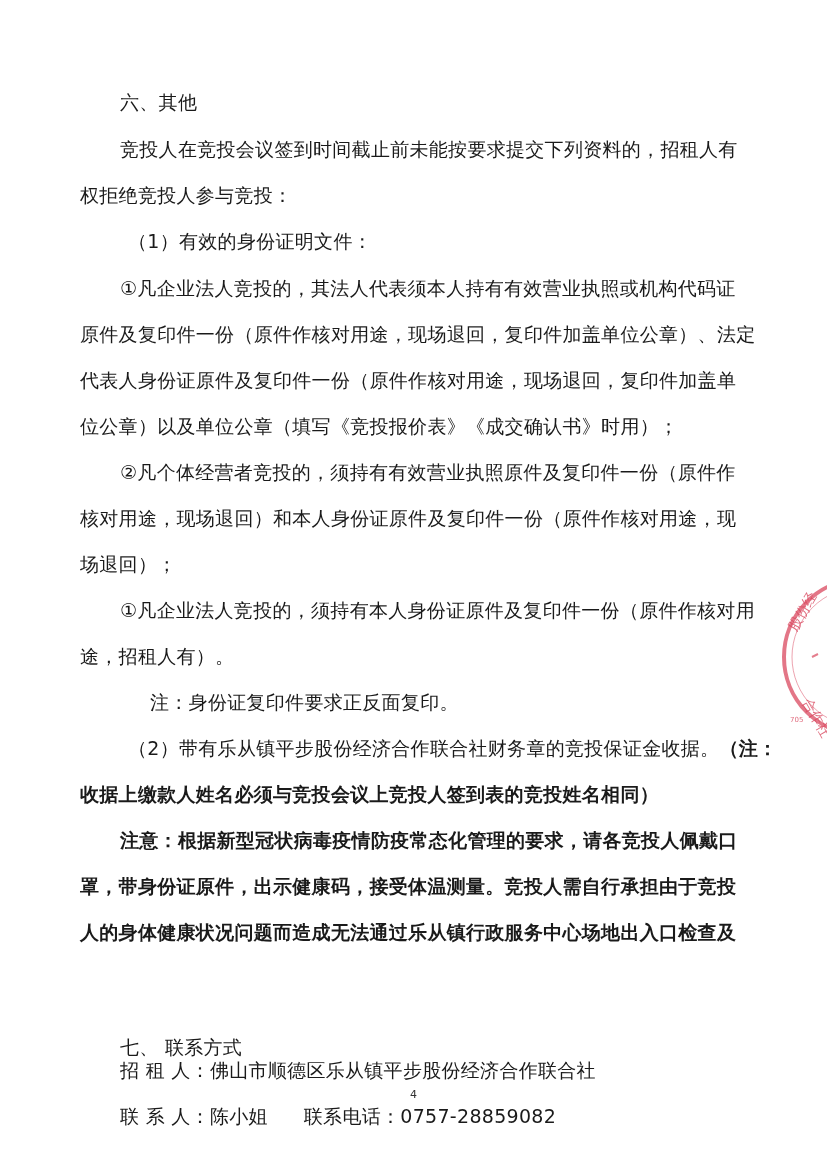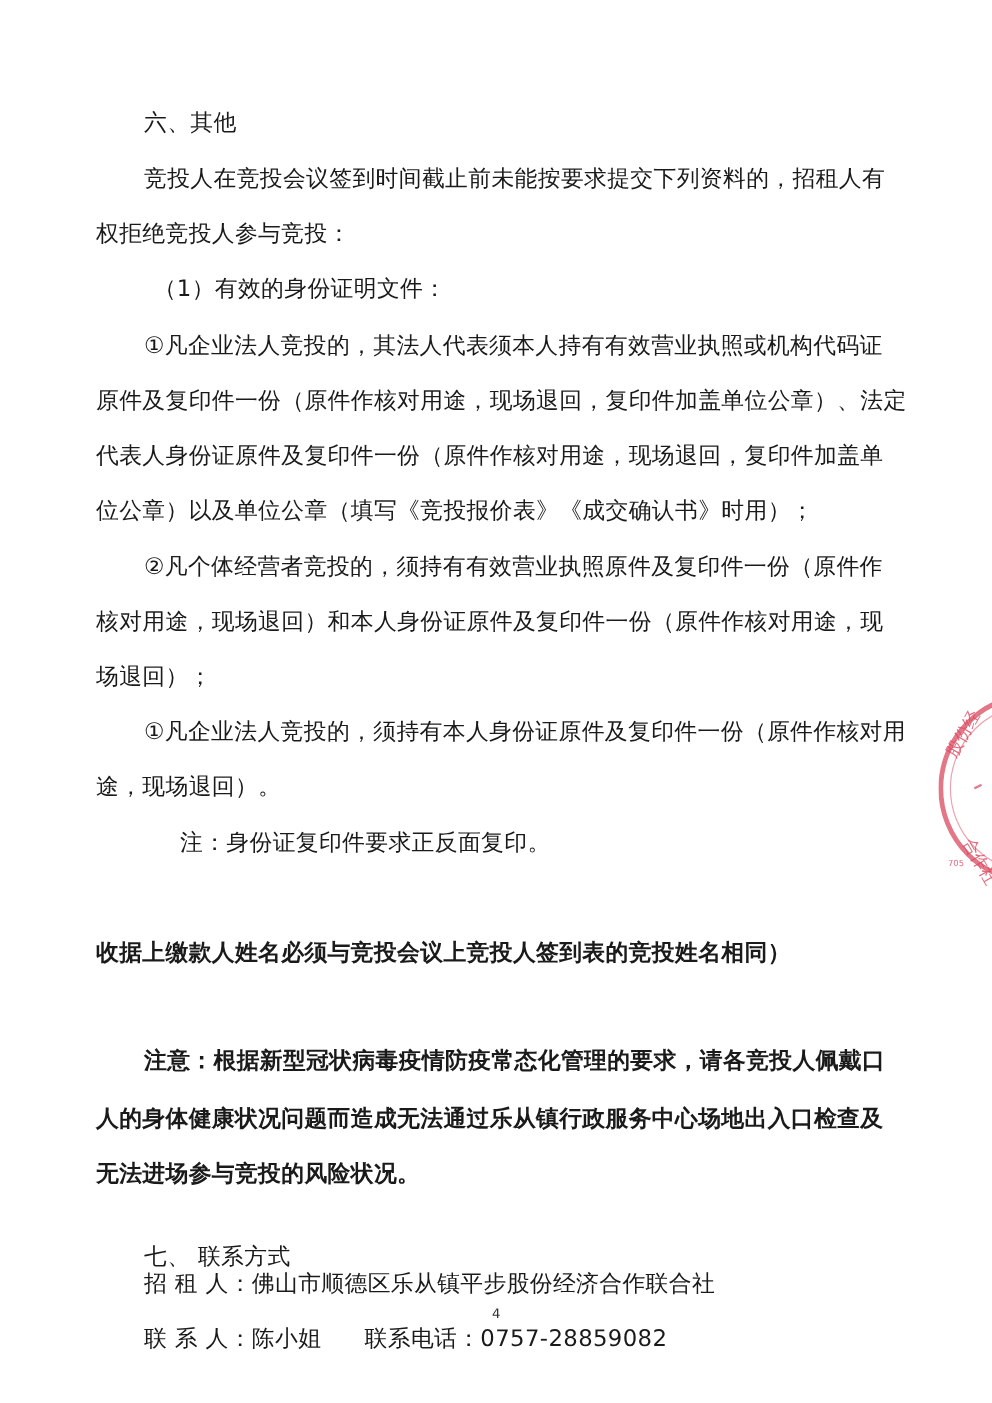--- a/index.html
+++ b/index.html
@@ -62,29 +62,32 @@
   <div class="line" style="top:322px;">原件及复印件一份（原件作核对用途，现场退回，复印件加盖单位公章）、法定</div>
   <div class="line indent" style="top:276px;">①凡企业法人竞投的，其法人代表须本人持有有效营业执照或机构代码证</div>
   <div class="line" style="top:368px;">代表人身份证原件及复印件一份（原件作核对用途，现场退回，复印件加盖单</div>
   <div class="line" style="top:414px;">位公章）以及单位公章（填写《竞投报价表》《成交确认书》时用）；</div>
 
   <div class="line" style="top:506px;">核对用途，现场退回）和本人身份证原件及复印件一份（原件作核对用途，现</div>
   <div class="line indent" style="top:460px;">②凡个体经营者竞投的，须持有有效营业执照原件及复印件一份（原件作</div>
   <div class="line" style="top:552px;">场退回）；</div>
 
   <div class="line indent" style="top:598px;">①凡企业法人竞投的，须持有本人身份证原件及复印件一份（原件作核对用</div>
-  <div class="line" style="top:644px;">途，现场退回）。</div>
+  <div class="line" style="top:644px;">途，招租人有）。</div>
 
   <div class="line indent3" style="top:690px;">注：身份证复印件要求正反面复印。</div>
 
+  <div class="line indent2" style="top:736px;">
+    <span>（2）带有乐从镇平步股份经济合作联合社财务章的竞投保证金收据。</span><span class="bold">（注：</span>
+  </div>
   <div class="line bold" style="top:782px;">收据上缴款人姓名必须与竞投会议上竞投人签到表的竞投姓名相同）</div>
 
-  <div class="line indent bold" style="top:828px;margin-top:44px;">注意：根据新型冠状病毒疫情防疫常态化管理的要求，请各竞投人佩戴口</div>
+  <div class="line indent bold" style="top:828px;">注意：根据新型冠状病毒疫情防疫常态化管理的要求，请各竞投人佩戴口</div>
+  <div class="line bold" style="top:874px;">罩，带身份证原件，出示健康码，接受体温测量。竞投人需自行承担由于竞投</div>
   <div class="line bold" style="top:920px;">人的身体健康状况问题而造成无法通过乐从镇行政服务中心场地出入口检查及</div>
-  <div class="line bold" style="top:966px;">无法进场参与竞投的风险状况。</div>
 
   <div class="line indent" style="top:1012px;margin-top:23px;">七、 联系方式</div>
 
   <div class="line indent" style="top:1058px;">
     <span>招 租 人：</span><span>佛山市顺德区乐从镇平步股份经济合作联合社</span>
   </div>
 
   <div class="line indent" style="top:1104px;">
     <span>联 系 人：</span><span>陈小姐</span><span style="display:inline-block;width:36px;"></span><span>联系电话：</span><span>0757-28859082</span>
   </div>

